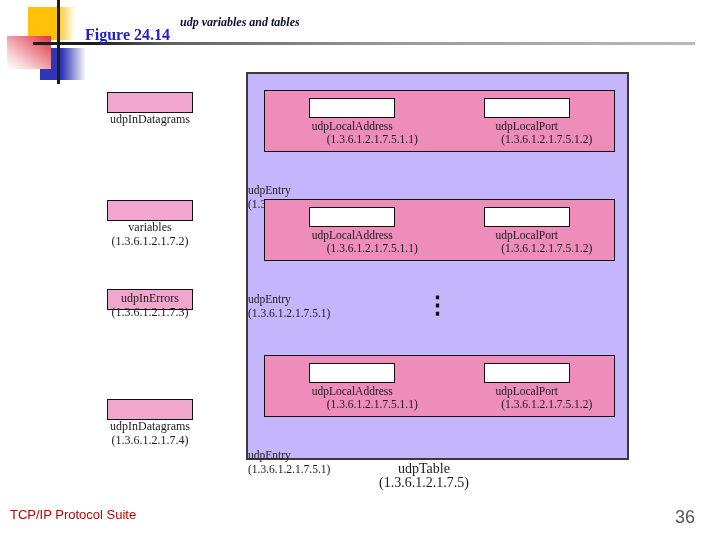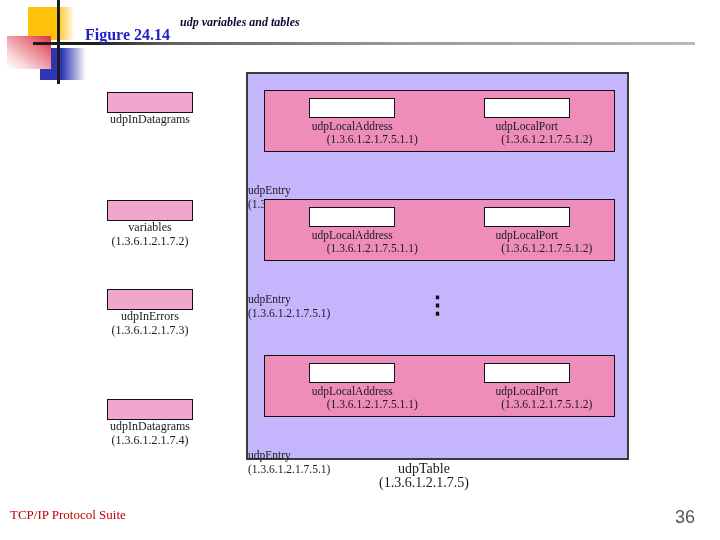--- a/index.html
+++ b/index.html
@@ -28,21 +28,21 @@
   .bigbox{position:absolute;left:246px;top:72px;width:383px;height:388px;background:#c4b5fd;border:2px solid #3a3a3a;box-sizing:border-box;font-family:Liberation Serif, serif;}
   .entry-row{position:absolute;left:16px;width:351px;height:62px;background:#ee8cba;border:1px solid #111;box-sizing:border-box;display:flex;}
   .cell{width:50%;display:flex;flex-direction:column;align-items:center;}
   .cell-box{margin-top:7px;width:86px;height:20px;background:#fff;border:1px solid #111;box-sizing:border-box;}
   .cell-name{margin-top:2px;font-size:11.5px;line-height:13px;}
   .cell-oid{font-size:11.5px;line-height:13px;padding-left:40px;}
   .entry-label{position:absolute;left:0;width:100%;font-size:11.5px;line-height:14px;margin-top:29px;}
   .ellipsis{position:absolute;left:0;top:224px;width:100%;text-align:center;font-size:24px;font-weight:bold;line-height:15px;letter-spacing:0;color:#111;}
   .table-label{position:absolute;left:324px;top:462px;width:200px;text-align:center;font-size:14px;line-height:14px;}
   
-  .footer-text{position:absolute;left:10px;top:507px;font-family:Liberation Serif, serif;font-size:13px;color:#c00000;}
+  .footer-text{position:absolute;left:10px;top:507px;font-family:Liberation Sans, sans-serif;font-size:13px;color:#c00000;}
   .page-number{position:absolute;right:25px;top:507px;font-family:"Liberation Sans", sans-serif;font-size:18px;color:#555;}
 </style>
 </head>
 <body>
 
 <div class="slide">
 
   <div class="deco deco-yellow"></div>
   <div class="deco deco-blue"></div>
   <div class="deco deco-red"></div>
@@ -57,21 +57,21 @@
     <div>udpInDatagrams</div>
   </div>
 
   <div class="varbox" style="top:200px"></div>
   <div class="varlabel" style="top:220px">
     <div>variables</div>
     <div>(1.3.6.1.2.1.7.2)</div>
   </div>
 
   <div class="varbox" style="top:289px"></div>
-  <div class="varlabel" style="top:309px">
+  <div class="varlabel" style="top:291px">
     <div>udpInErrors</div>
     <div>(1.3.6.1.2.1.7.3)</div>
   </div>
 
   <div class="varbox" style="top:399px"></div>
   <div class="varlabel" style="top:419px">
     <div>udpInDatagrams</div>
     <div>(1.3.6.1.2.1.7.4)</div>
   </div>
 

